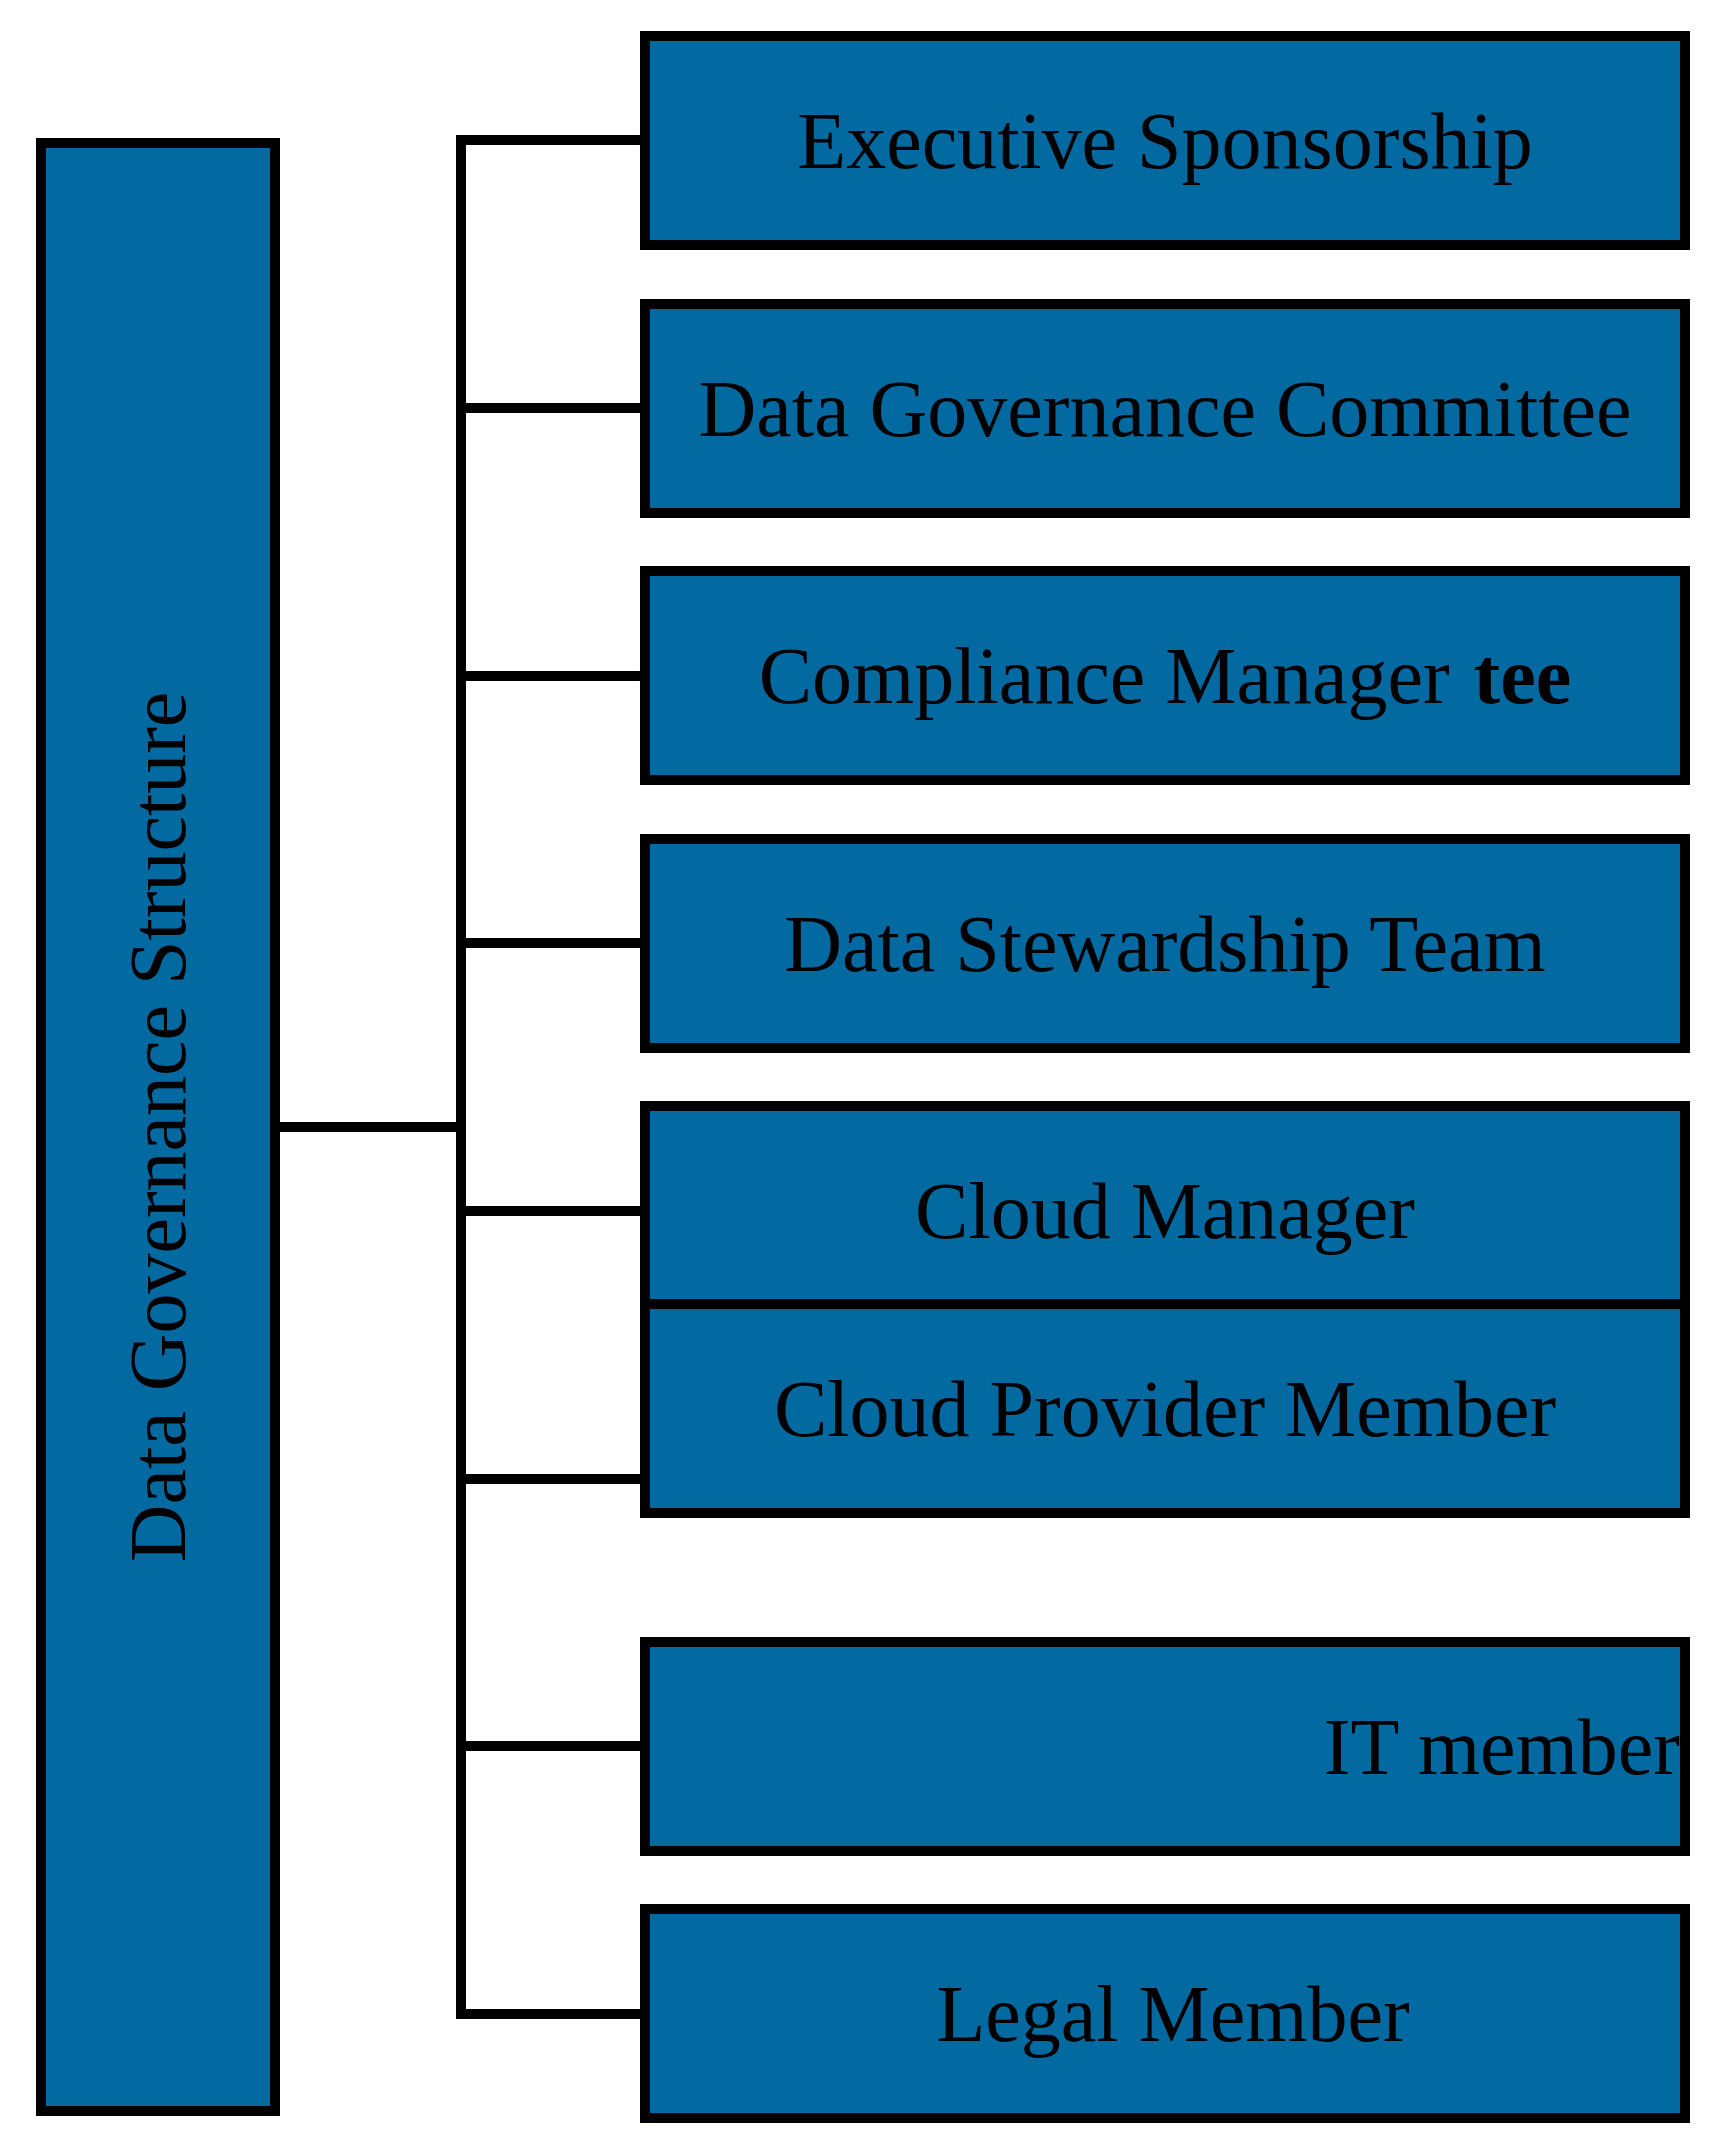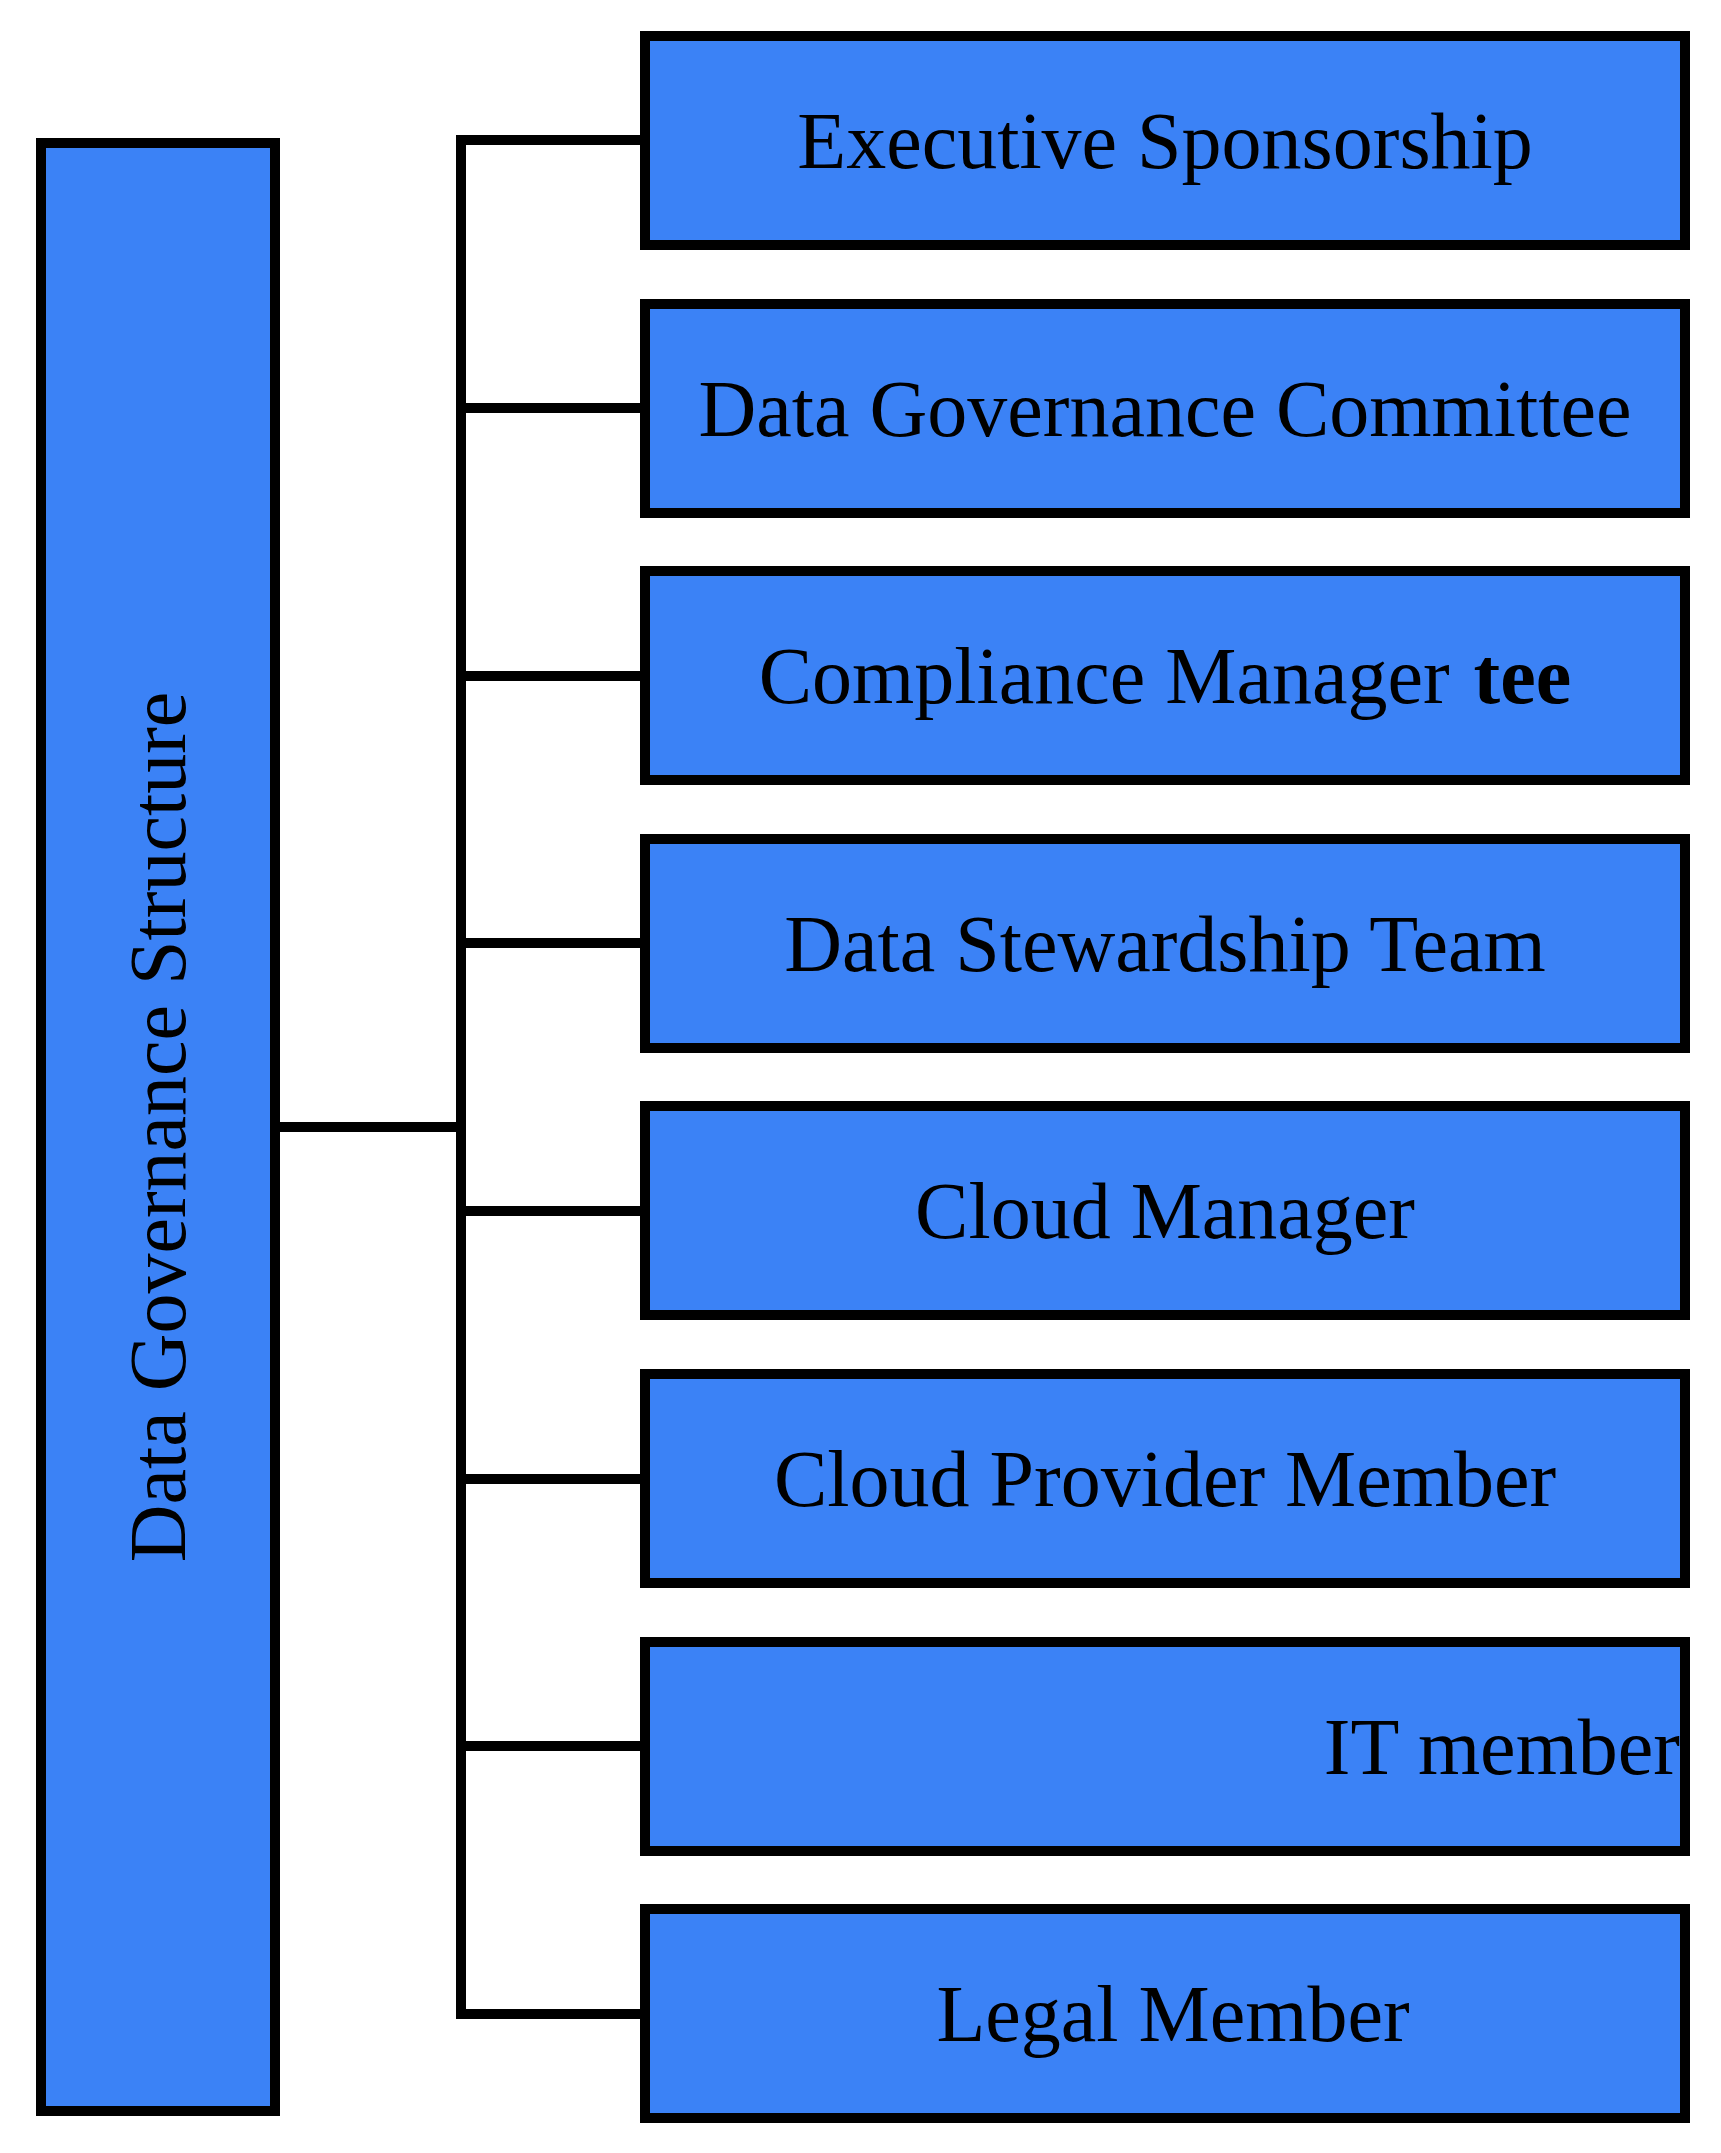--- a/index.html
+++ b/index.html
@@ -13,21 +13,21 @@
     height: 2153px;
     background: #ffffff;
     font-family: "Liberation Serif", "DejaVu Serif", serif;
     color: #000000;
     overflow: hidden;
   }
   .box {
     position: absolute;
     box-sizing: border-box;
     border: 10px solid #000000;
-    background: #3b82f6;
+    background: #0369a1;
     display: flex;
     align-items: center;
     justify-content: center;
   }
   #root-box {
     left: 36px;
     top: 138px;
     width: 244px;
     height: 1978px;
   }
@@ -102,21 +102,21 @@
       </div>
       <div class="line stub" style="top: 938px;"></div>
       <div class="box child-box" style="top: 834px;">
         <div class="child-label"><span>Data Stewardship Team</span></div>
       </div>
       <div class="line stub" style="top: 1206px;"></div>
       <div class="box child-box" style="top: 1101px;">
         <div class="child-label"><span>Cloud Manager</span></div>
       </div>
       <div class="line stub" style="top: 1474px;"></div>
-      <div class="box child-box" style="top: 1369px;">
+      <div class="box child-box" style="top: 1299px;">
         <div class="child-label"><span>Cloud Provider Member</span></div>
       </div>
       <div class="line stub" style="top: 1741px;"></div>
       <div class="box child-box" style="top: 1637px; justify-content: flex-end;">
         <div class="child-label"><span>IT member</span></div>
       </div>
       <div class="line stub" style="top: 2009px;"></div>
       <div class="box child-box" style="top: 1904px; padding-left: 16px;">
         <div class="child-label"><span>Legal Member</span></div>
       </div>

